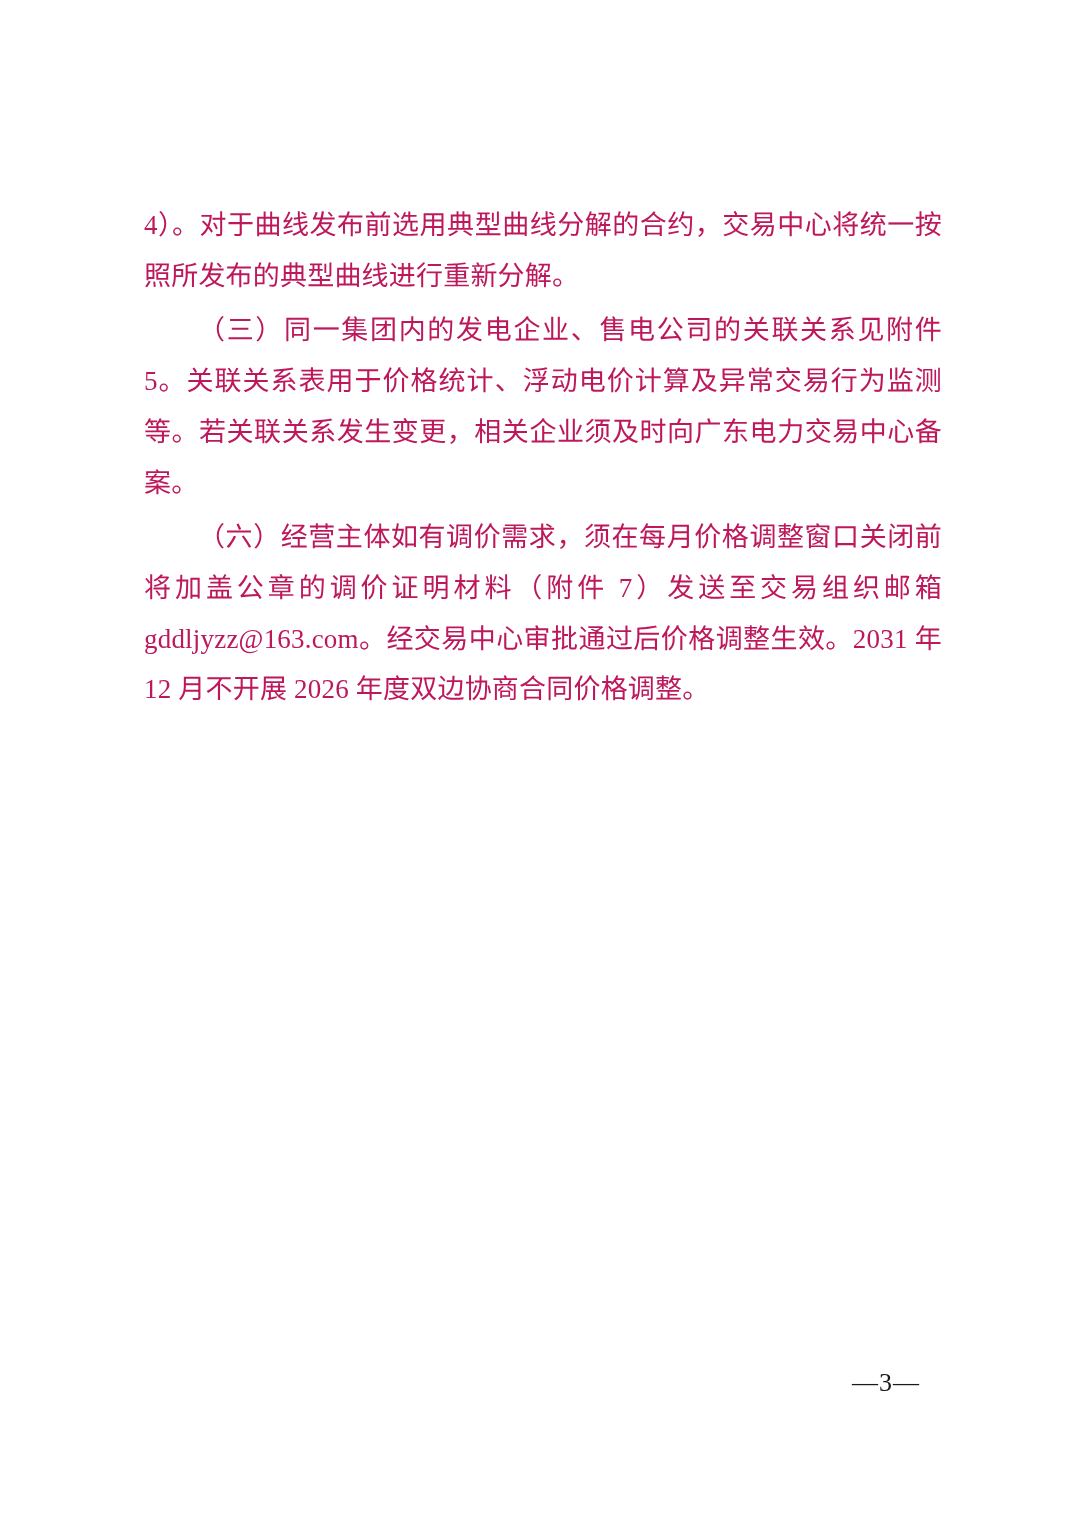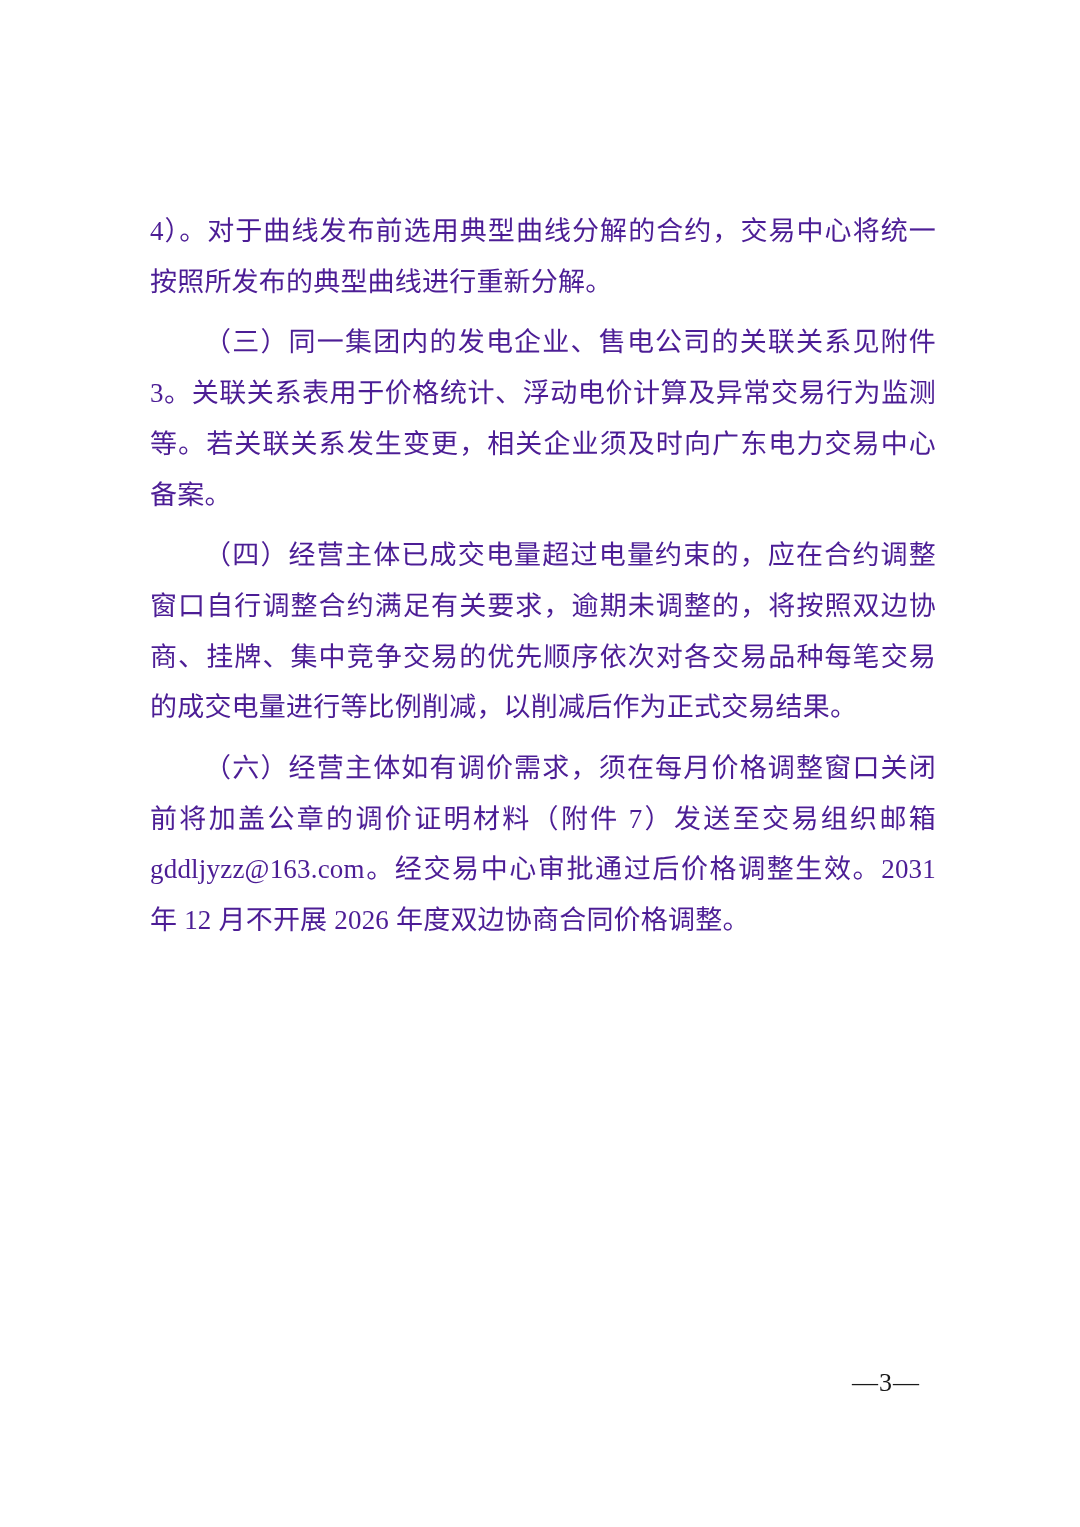--- a/index.html
+++ b/index.html
@@ -16,27 +16,27 @@
     font-family: "Liberation Serif", "DejaVu Serif", serif;
     color: #1a1a1a;
   }
   .doc-body {
     position: absolute;
     left: 140px;
     top: 196px;
     width: 806px;
   }
   .para {
-    margin: 10px;
+    margin: 4px;
     font-size: 27px;
     line-height: 50.7px;
     letter-spacing: 0.2px;
     text-align: justify;
     text-justify: inter-ideograph;
-    color: #4c1d95;
+    color: #be185d;
     word-break: break-word;
   }
   .para.indent {
     text-indent: 2em;
   }
   .page-footer {
     position: absolute;
     left: 0;
     top: 1368px;
     width: 920px;
@@ -46,18 +46,17 @@
     color: #1a1a1a;
   }
 </style>
 </head>
 <body>
 
 <div class="page">
   <div class="doc-body">
 
   <p class="para">4）。对于曲线发布前选用典型曲线分解的合约，交易中心将统一按照所发布的典型曲线进行重新分解。</p>
-      <p class="para indent">（三）同一集团内的发电企业、售电公司的关联关系见附件 3。关联关系表用于价格统计、浮动电价计算及异常交易行为监测等。若关联关系发生变更，相关企业须及时向广东电力交易中心备案。</p>
-      <p class="para indent">（四）经营主体已成交电量超过电量约束的，应在合约调整窗口自行调整合约满足有关要求，逾期未调整的，将按照双边协商、挂牌、集中竞争交易的优先顺序依次对各交易品种每笔交易的成交电量进行等比例削减，以削减后作为正式交易结果。</p>
+      <p class="para indent">（三）同一集团内的发电企业、售电公司的关联关系见附件 5。关联关系表用于价格统计、浮动电价计算及异常交易行为监测等。若关联关系发生变更，相关企业须及时向广东电力交易中心备案。</p>
       <p class="para indent">（六）经营主体如有调价需求，须在每月价格调整窗口关闭前将加盖公章的调价证明材料（附件 7）发送至交易组织邮箱gddljyzz@163.com。经交易中心审批通过后价格调整生效。2031 年 12 月不开展 2026 年度双边协商合同价格调整。</p>
     </div>
   <div class="page-footer">—3—</div>
 </div>
 
 </body></html>

